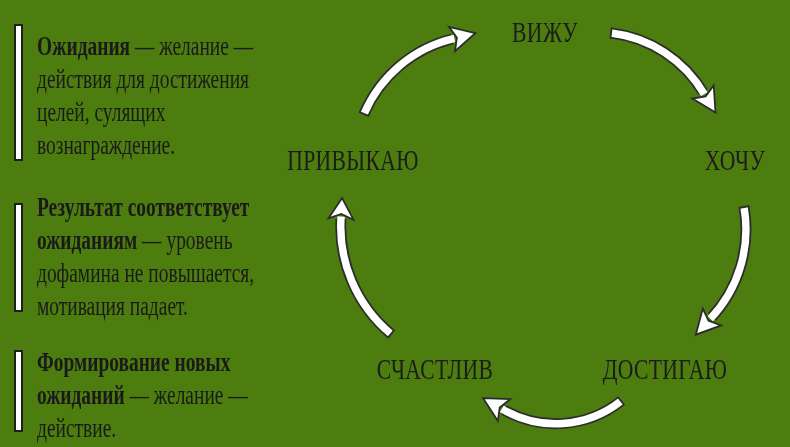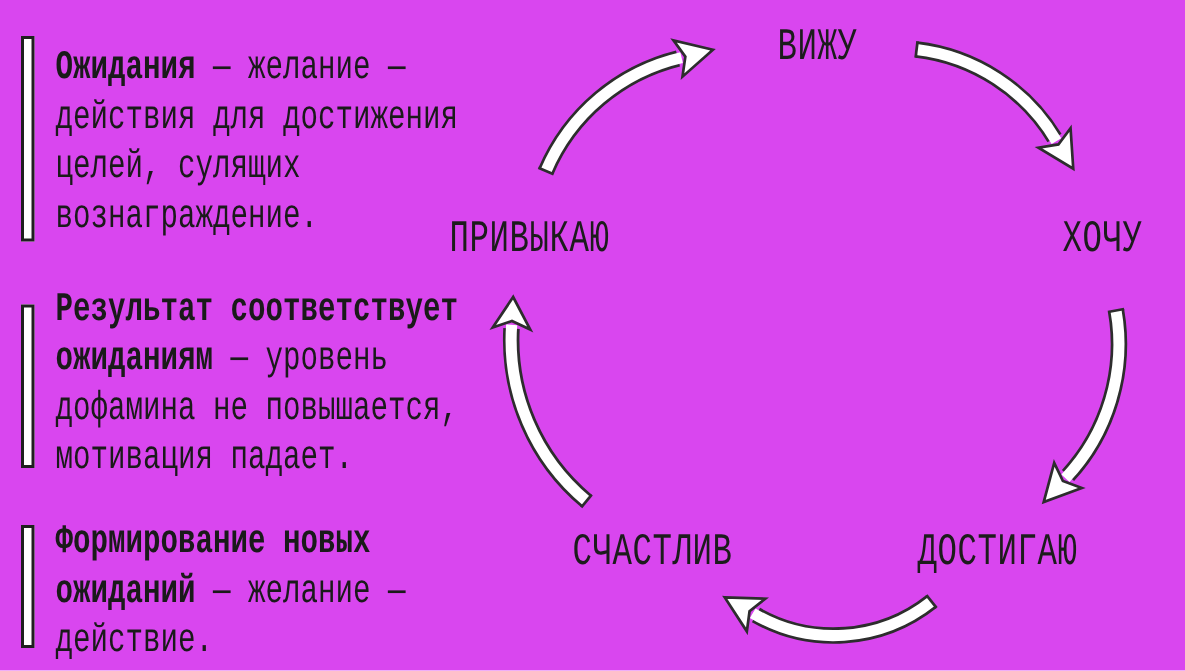--- a/index.html
+++ b/index.html
@@ -4,23 +4,23 @@
 <style>
   html, body {
     margin: 0;
     padding: 0;
     background: #ffffff;
   }
   .stage {
     position: relative;
     width: 790px;
     height: 447px;
-    background: #d946ef;
+    background: #4d7c0f;
     overflow: hidden;
-    font-family: Liberation Mono, monospace;
+    font-family: Liberation Serif, serif;
     color: #1a1a1a;
   }
 
   
   .bracket {
     position: absolute;
     left: 14px;
     width: 9px;
     border: 2px solid #1f1f1f;
     background: #ffffff;

